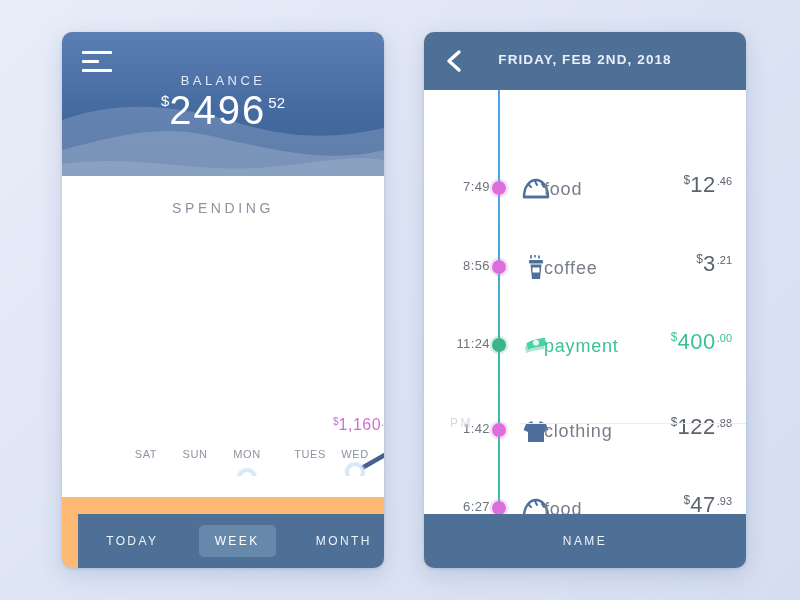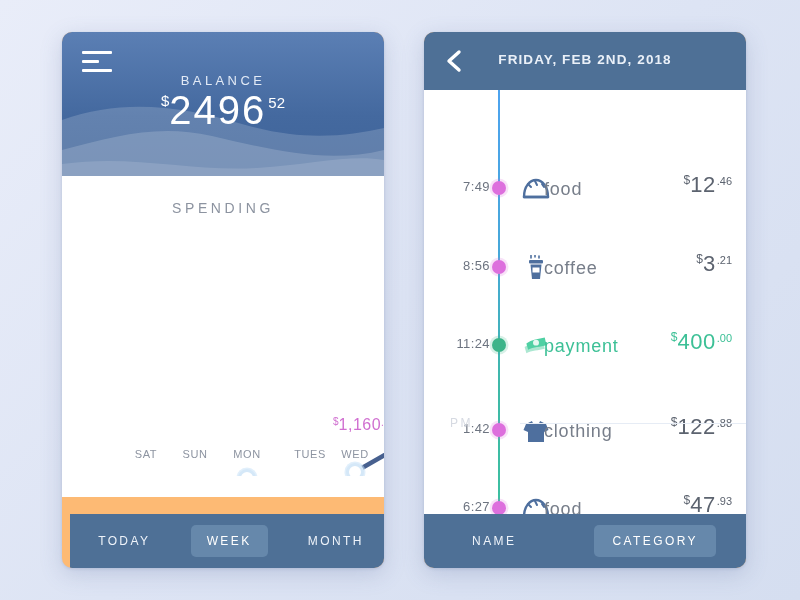--- a/index.html
+++ b/index.html
@@ -45,21 +45,21 @@
   .axis-lbl{position:absolute;transform:translateX(-50%);color:#8d94a1;
     font-size:11px;letter-spacing:.6px;white-space:nowrap;}
   .pt-label{position:absolute;transform:translateX(-50%);white-space:nowrap;}
   .pt-label .c{font-size:10px;vertical-align:5px;}
   .pt-label .i{font-size:16px;letter-spacing:.5px;}
   .pt-label .d{font-size:10px;vertical-align:4px;}
   .lbl-hi{color:#d06fd0;}
   .lbl-lo{color:#37795c;}
 
   
-  .tabbar{position:absolute;left:8px;bottom:0;width:100%;height:54px;
+  .tabbar{position:absolute;left:16px;bottom:0;width:100%;height:54px;
     background:#4e7096;display:flex;align-items:center;justify-content:space-around;}
   .tab{color:#eef3fa;font-size:12px;letter-spacing:2.4px;padding:9px 16px;border-radius:5px;cursor:pointer;}
   .tab.active{background:#6688ab;color:#ffffff;}
 
   
   .date-header{position:relative;height:58px;background:#4e7096;}
   .back-arrow{position:absolute;left:18px;top:16px;width:26px;height:26px;cursor:pointer;}
   .date-title{position:absolute;left:0;right:0;top:20px;text-align:center;color:#eaf0f8;
     font-size:13.5px;letter-spacing:1.1px;font-weight:700;}
 
@@ -232,17 +232,16 @@
           </div>
         </div>
       <div class="pm-row" style="top:322px;">
         <div class="pm-lbl">PM</div>
         <div class="pm-line"></div>
       </div>
     </div>
 
     <div class="sortbar" id="right-sortbar">
         <div class="sort">NAME</div>
-        <div class="sort active">CATEGORY</div>
       </div>
   </div>
 
 </div>
 
 </body></html>

